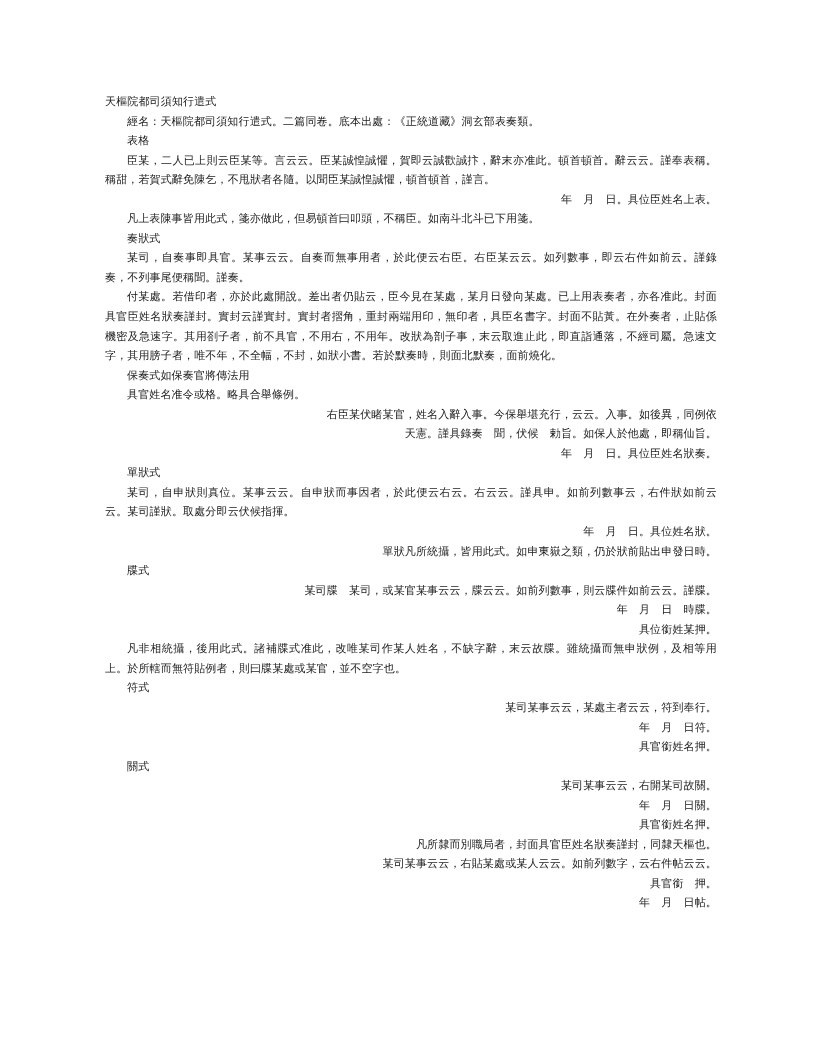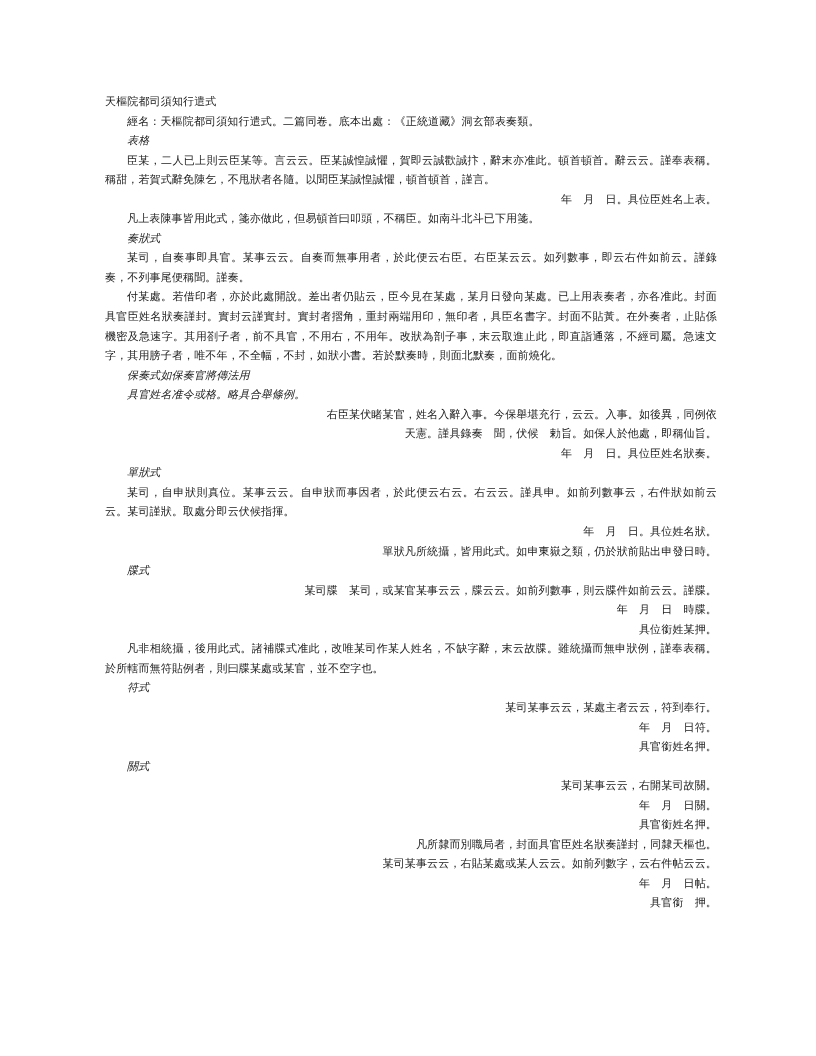--- a/index.html
+++ b/index.html
@@ -34,21 +34,20 @@
     white-space: pre-wrap;
     word-break: break-all;
   }
   
   .title {
     text-indent: 0;
   }
   
   .heading {
     text-indent: 2em;
-    font-style: italic;
   }
   
   .para {
     text-indent: 2em;
     text-align: justify;
     text-justify: inter-character;
   }
   
   .stmt {
     text-indent: 2em;
@@ -75,27 +74,27 @@
       <div class="line stmt">天憲。謹具錄奏　聞，伏候　勅旨。如保人於他處，即稱仙旨。</div>
       <div class="line stmt">年　月　日。具位臣姓名狀奏。</div>
       <div class="line heading">單狀式</div>
       <div class="line para">某司，自申狀則真位。某事云云。自申狀而事因者，於此便云右云。右云云。謹具申。如前列數事云，右件狀如前云云。某司謹狀。取處分即云伏候指揮。</div>
       <div class="line stmt">年　月　日。具位姓名狀。</div>
       <div class="line stmt">單狀凡所統攝，皆用此式。如申東嶽之類，仍於狀前貼出申發日時。</div>
       <div class="line heading">牒式</div>
       <div class="line stmt">某司牒　某司，或某官某事云云，牒云云。如前列數事，則云牒件如前云云。謹牒。</div>
       <div class="line stmt">年　月　日　時牒。</div>
       <div class="line stmt">具位銜姓某押。</div>
-      <div class="line para">凡非相統攝，後用此式。諸補牒式准此，改唯某司作某人姓名，不缺字辭，末云故牒。雖統攝而無申狀例，謹奉表稱。於所轄而無符貼例者，則曰牒某處或某官，並不空字也。</div>
+      <div class="line para">凡非相統攝，後用此式。諸補牒式准此，改唯某司作某人姓名，不缺字辭，末云故牒。雖統攝而無申狀例，及相等用上。於所轄而無符貼例者，則曰牒某處或某官，並不空字也。</div>
       <div class="line heading">符式</div>
       <div class="line stmt">某司某事云云，某處主者云云，符到奉行。</div>
       <div class="line stmt">年　月　日符。</div>
       <div class="line stmt">具官銜姓名押。</div>
       <div class="line heading">關式</div>
       <div class="line stmt">某司某事云云，右開某司故關。</div>
       <div class="line stmt">年　月　日關。</div>
       <div class="line stmt">具官銜姓名押。</div>
       <div class="line stmt">凡所隸而別職局者，封面具官臣姓名狀奏謹封，同隸天樞也。</div>
       <div class="line stmt">某司某事云云，右貼某處或某人云云。如前列數字，云右件帖云云。</div>
+      <div class="line stmt">具官銜　押。</div>
       <div class="line stmt">年　月　日帖。</div>
-      <div class="line stmt">具官銜　押。</div>
     </div>
 </div>
 
 </body></html>

